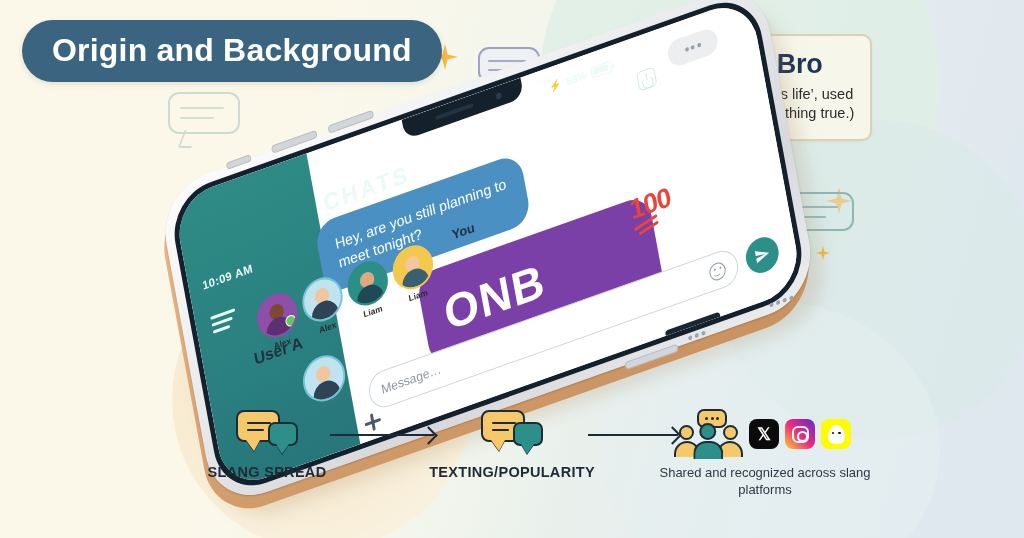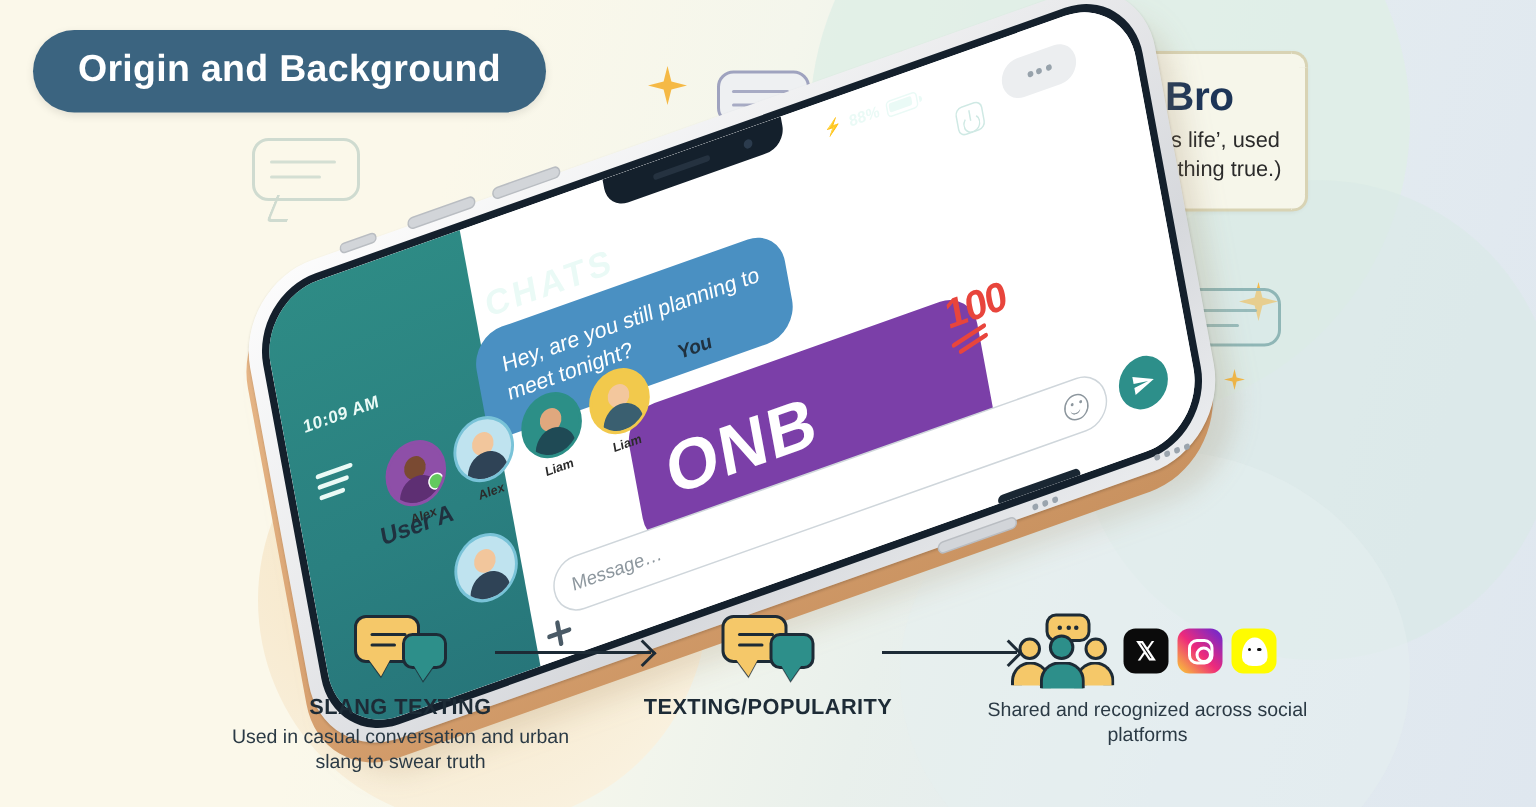--- a/index.html
+++ b/index.html
@@ -104,21 +104,21 @@
 
   
   #title-pill {
     position: absolute; left: 22px; top: 20px;
     padding: 14px 30px 16px 30px;
     background: #3b6480;
     border-radius: 34px;
     box-shadow: 0 2px 6px rgba(0,0,0,.10);
   }
   #title-pill .t {
-    color: #ffffff; font-size: 25px; font-weight: bold;
+    color: #ffffff; font-size: 32px; font-weight: bold;
     letter-spacing: .2px; line-height: 1;
     white-space: nowrap;
   }
 
   
   #def-card {
     position: absolute; left: 594px; top: 34px;
     width: 278px; padding: 14px 14px 16px 14px;
     background: #f6f6ea;
     border: 2px solid #d8d3b4;
@@ -736,22 +736,21 @@
     <div class="step" id="step-1">
       <div class="step-icons">
         <div class="duo">
           <div class="b1">
               <i></i>
               <i></i>
             </div>
           <div class="b2"></div>
         </div>
       </div>
-      <div class="step-title">SLANG TEXTING</div>
-      <div class="step-desc">Used in casual conversation and urban slang to swear truth</div>
+      <div class="step-title">SLANG SPREAD</div>
     </div>
 
     <div class="arrow" id="arrow-1"></div>
 
     <div class="step" id="step-2">
       <div class="step-icons">
         <div class="duo">
           <div class="b1">
               <i></i>
               <i></i>
@@ -789,17 +788,17 @@
         <div class="soc" id="soc-x">
           <span>𝕏</span>
         </div>
         <div class="soc" id="soc-ig">
           <span class="ring"></span>
         </div>
         <div class="soc" id="soc-sc">
           <span class="ghost"></span>
         </div>
       </div>
-      <div class="step-desc">Shared and recognized across social platforms</div>
+      <div class="step-desc">Shared and recognized across slang platforms</div>
     </div>
 
   </div>
 </div>
 
 </body></html>

